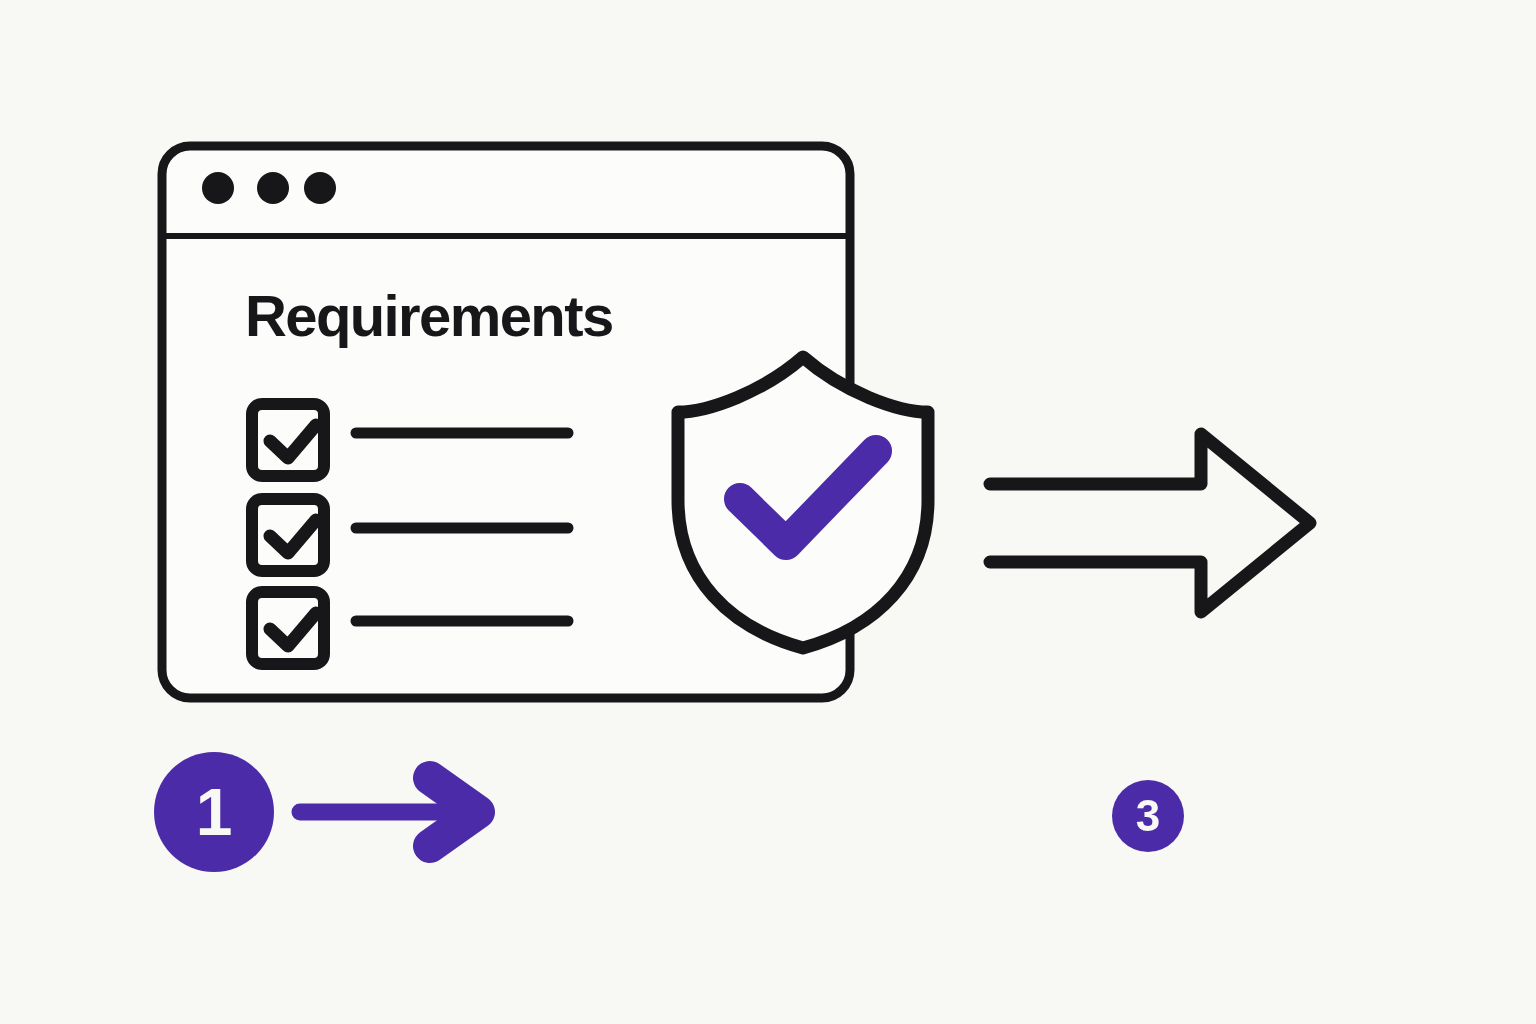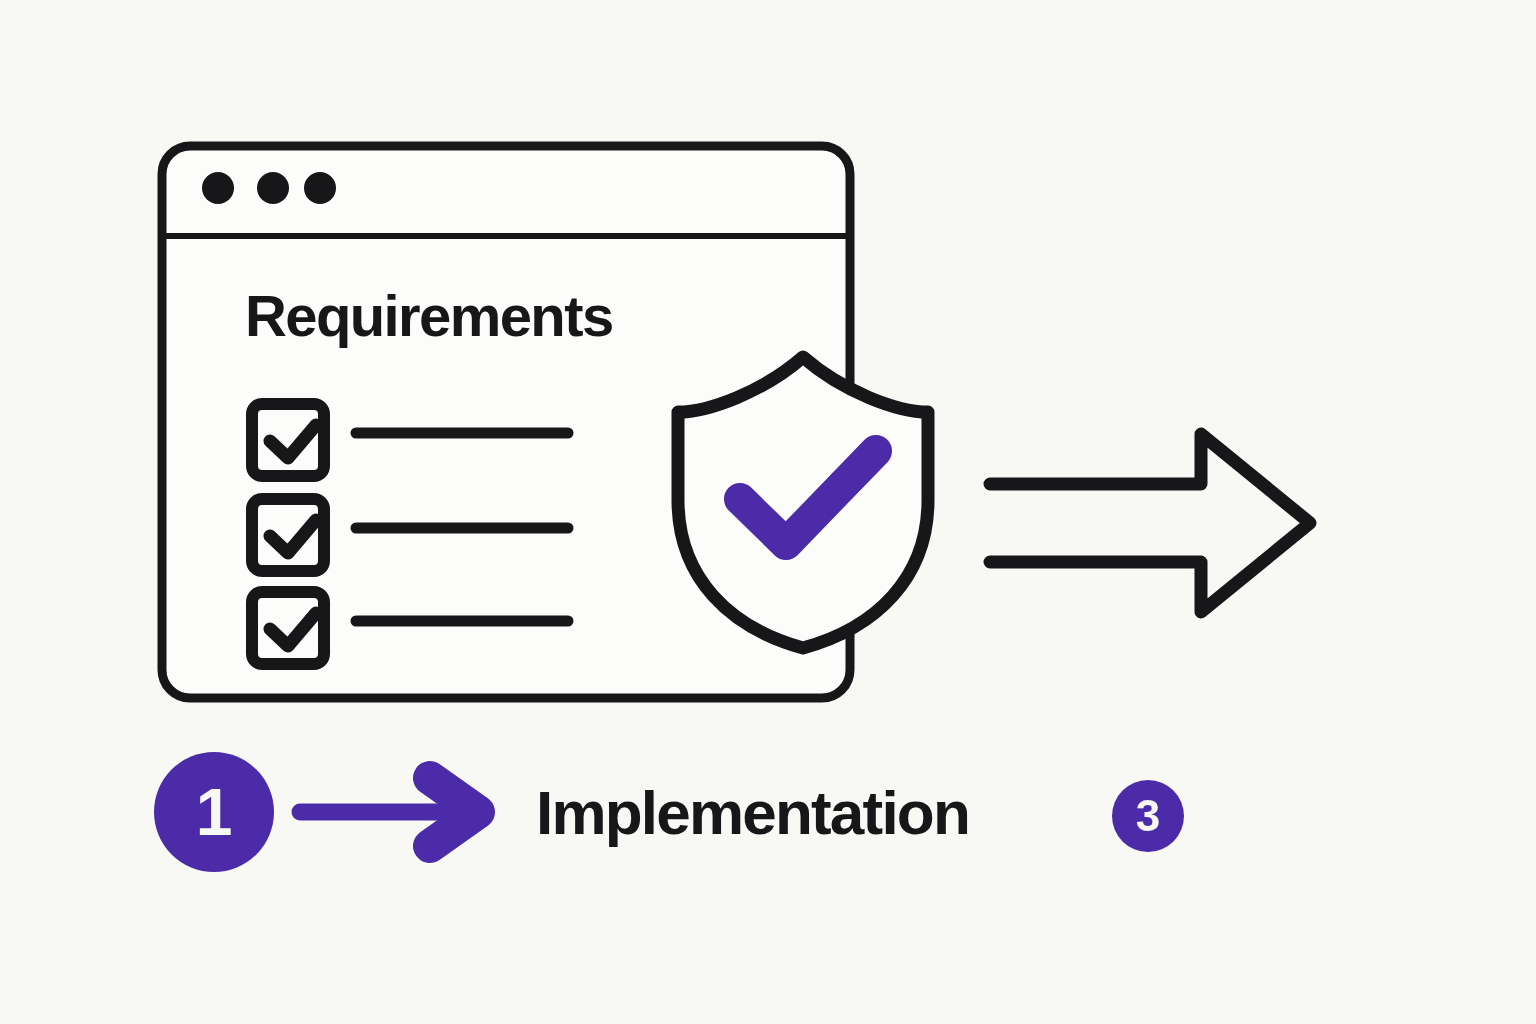--- a/index.html
+++ b/index.html
@@ -149,19 +149,18 @@
 
     <circle cx="1110" cy="816" r="36" fill="#4B2BA8"></circle>
   </svg>
 
   <div class="layer">
 
     <div class="txt" id="heading-requirements">Requirements</div>
 
     <div class="badge-num" id="badge-1-num">1</div>
 
-    <div class="txt" id="label-implementation">Implementation</div>
 
     <div class="badge-num" id="badge-3-num">3</div>
 
   </div>
 
 </div>
 
 </body></html>

